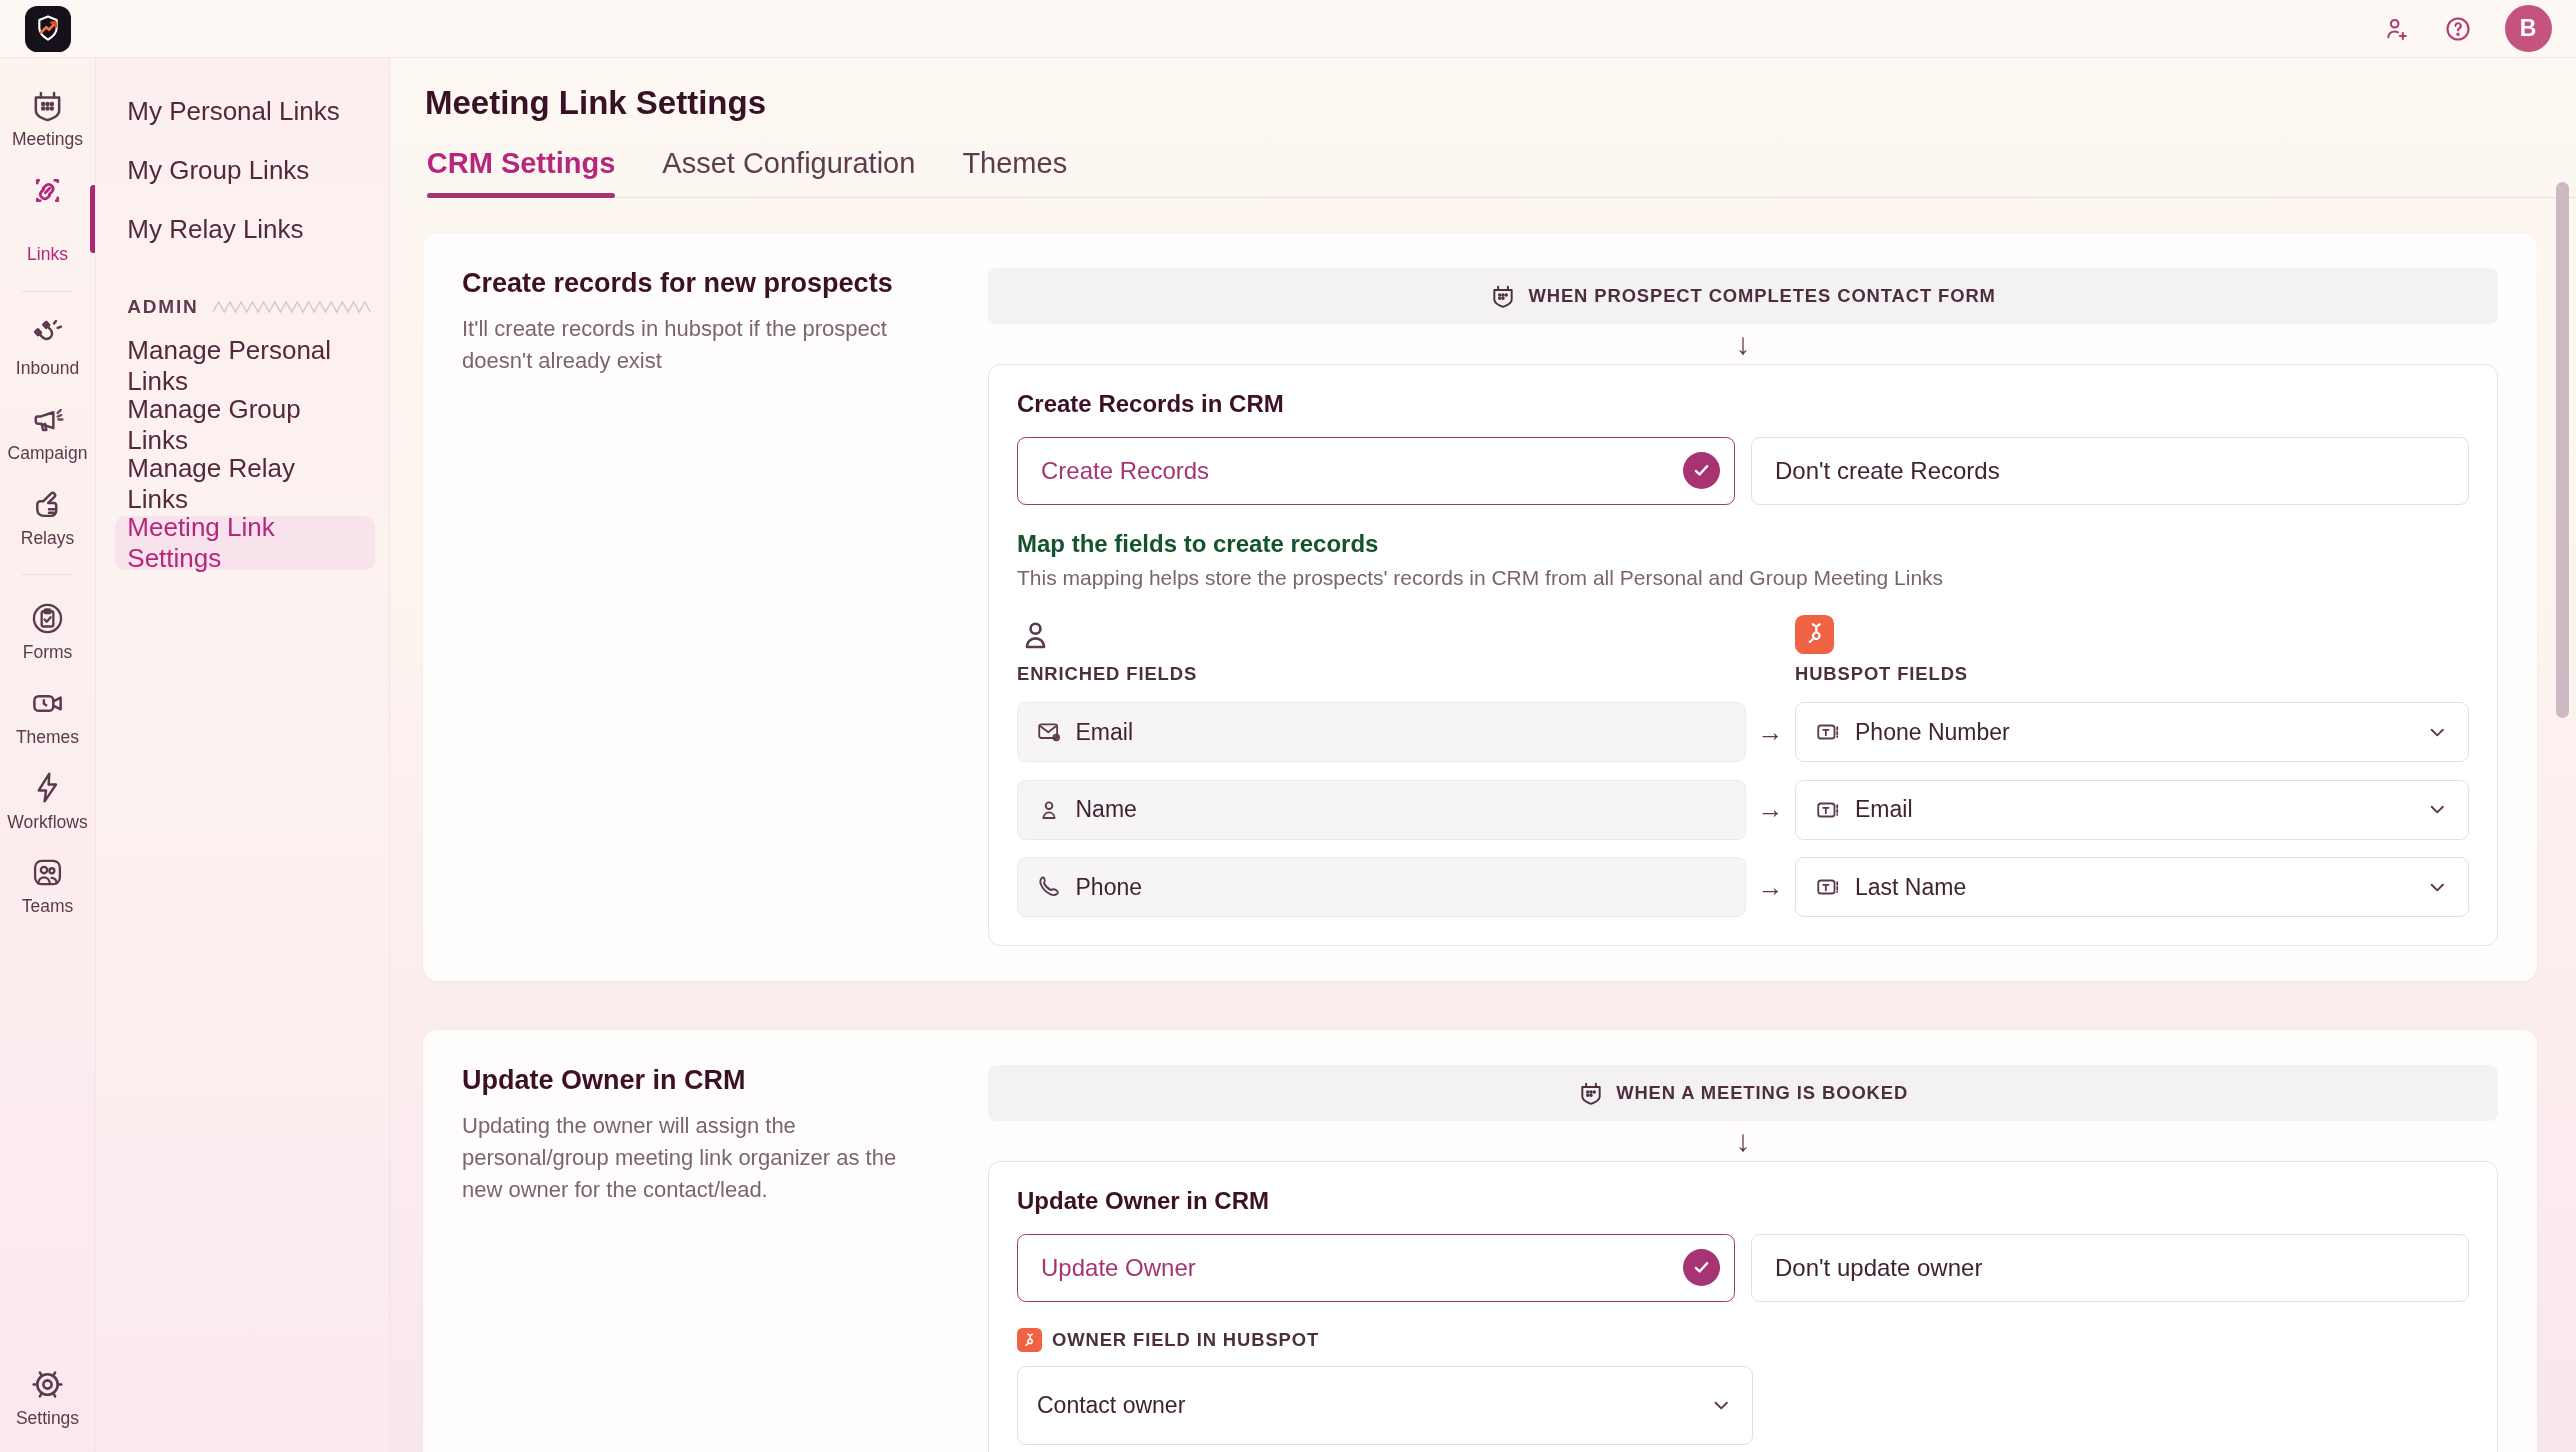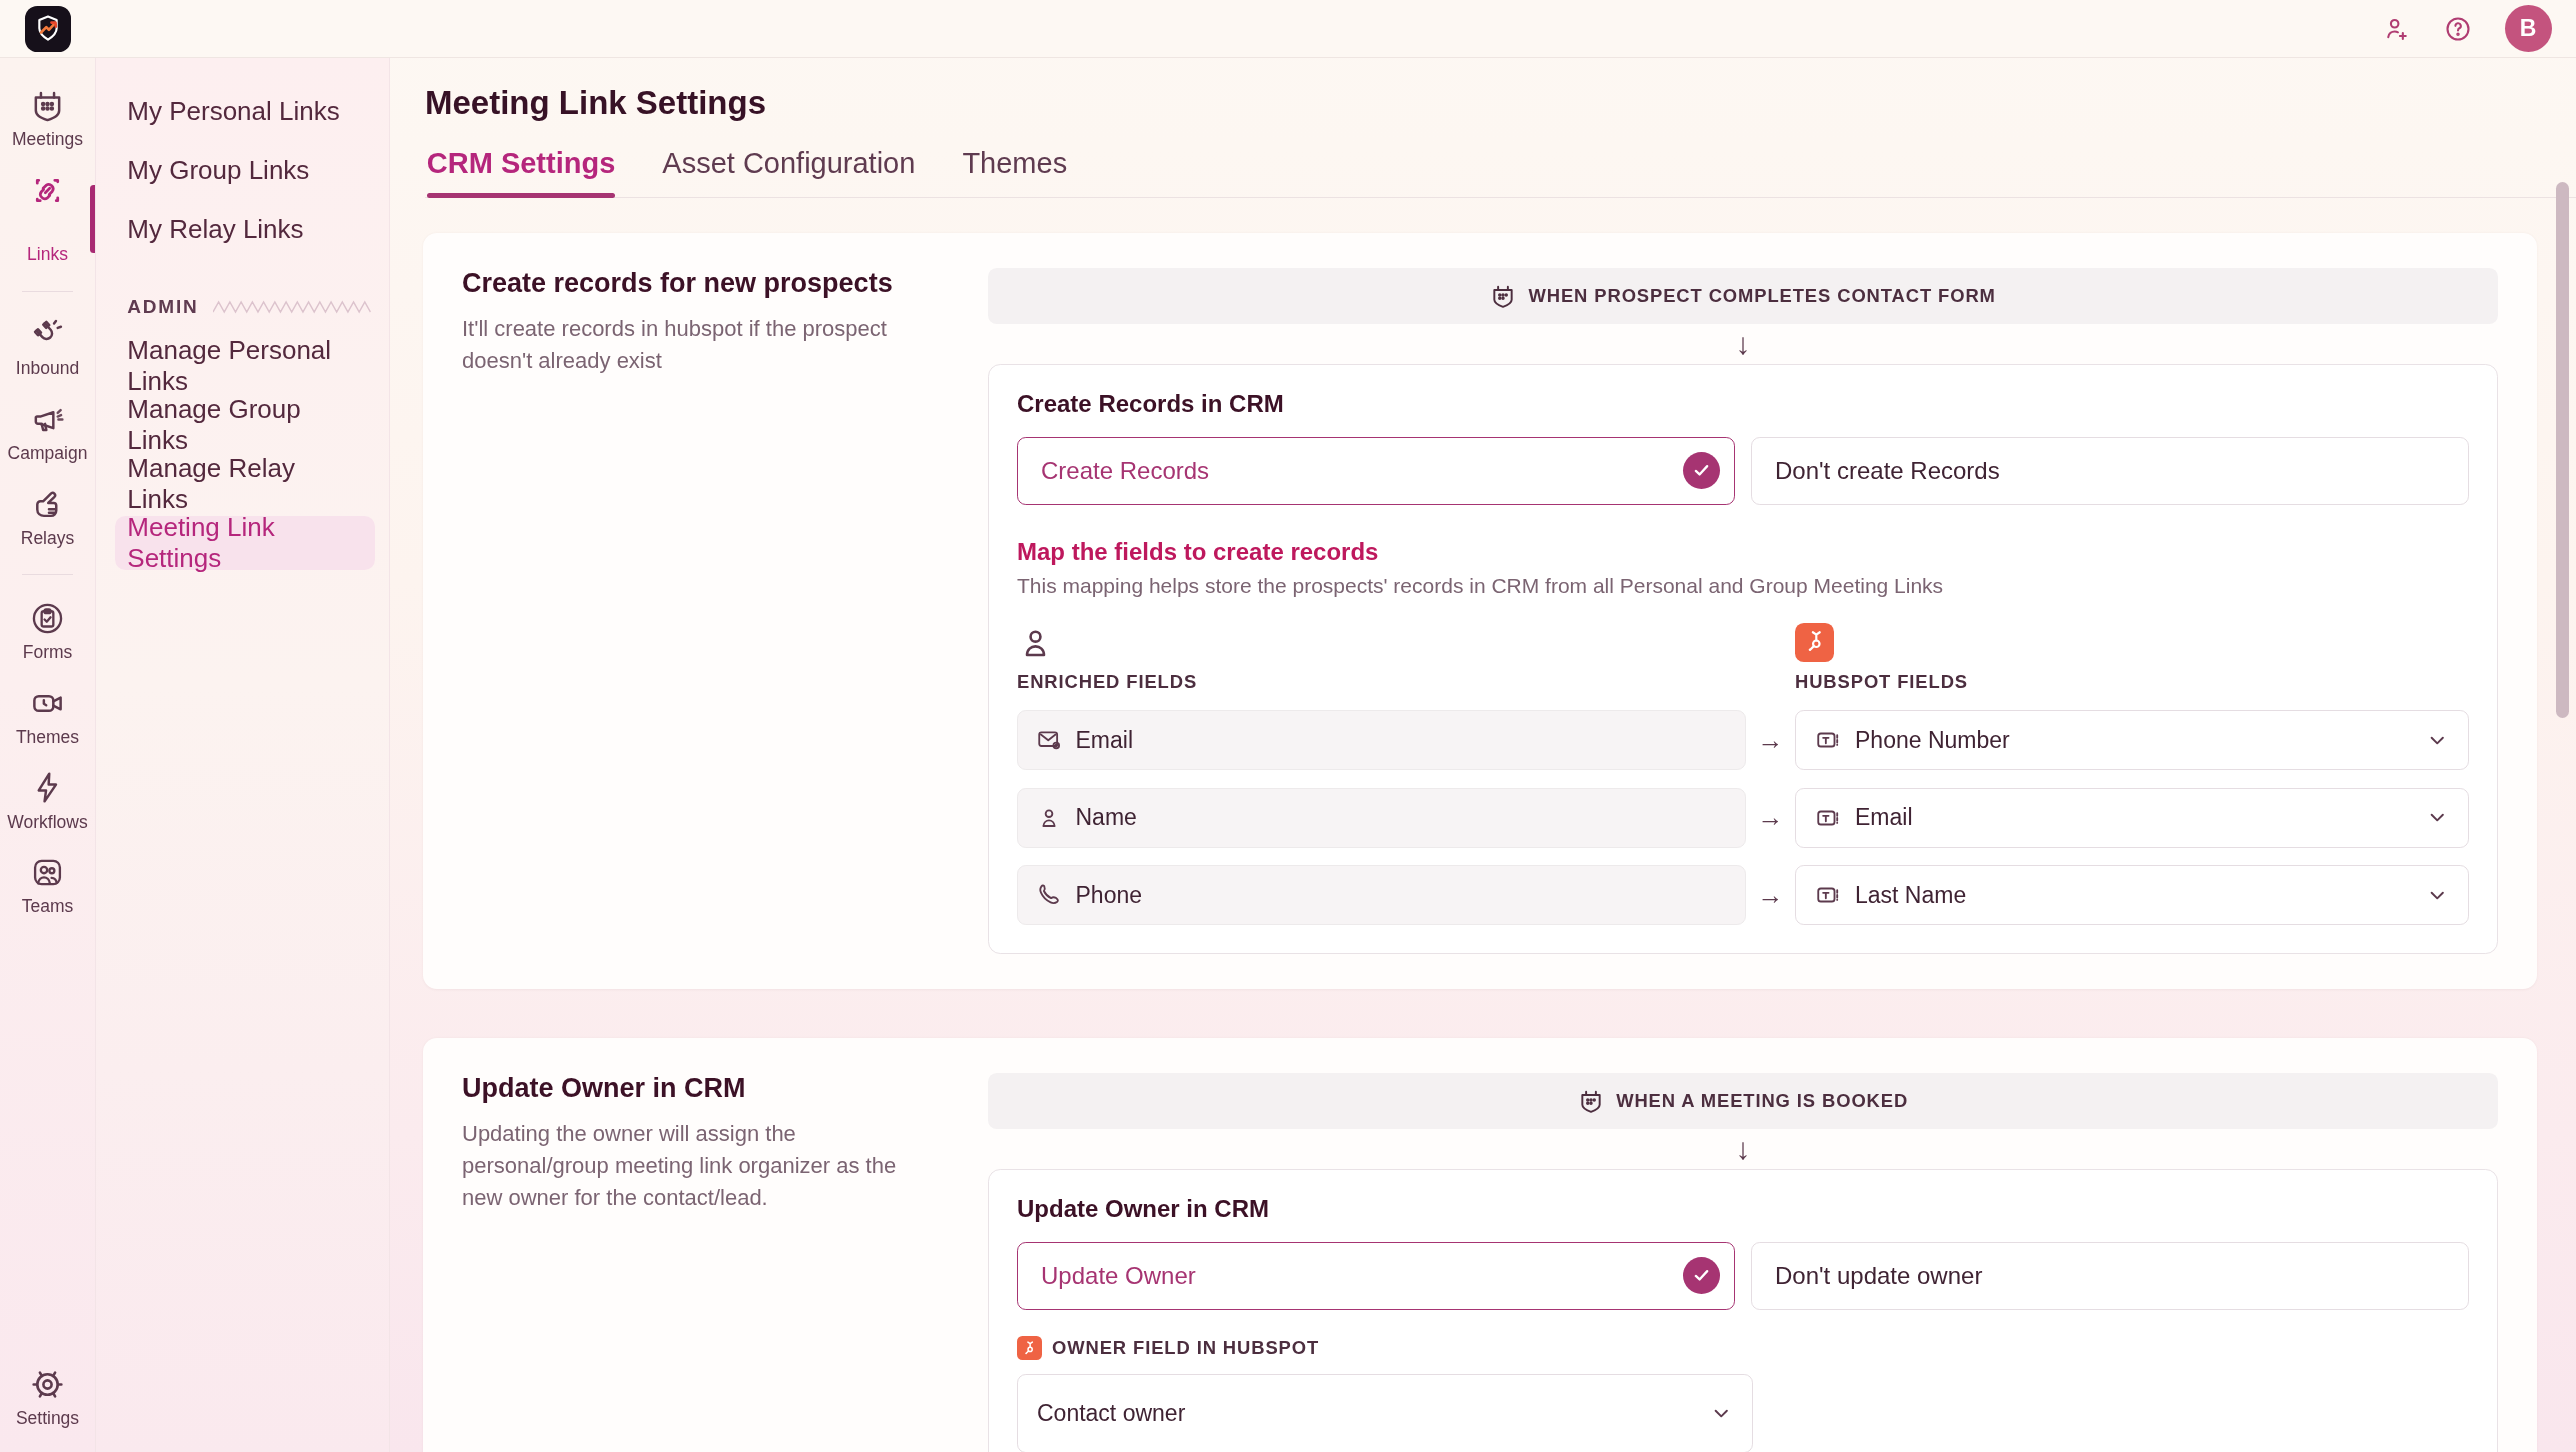--- a/index.html
+++ b/index.html
@@ -75,21 +75,21 @@
 
   .opt-row { display:grid; grid-template-columns:1fr 1fr; gap:16px; margin-top:19px; }
   .opt { height:68px; border-radius:8.8px; background:#fff; display:flex; align-items:center;
     padding:0 14px 0 23px; font-size:24px; cursor:pointer; }
   .opt.selected { border:1.8px solid #a63472; color:#a63472; justify-content:space-between; }
   .opt.plain { border:0.9px solid #e5dde2; color:#3f2333; }
   .check-circle { width:37px; height:37px; border-radius:50%; background:#a63472;
     display:flex; align-items:center; justify-content:center; }
   .check-circle svg { width:21px; height:21px; }
 
-  .map-title { margin-top:33px; font-size:24px; font-weight:700; color:#be185d; }
+  .map-title { margin-top:25px; font-size:24px; font-weight:700; color:#14532d; }
   .map-desc { margin-top:8.8px; font-size:21px; color:#7b6472; }
 
   .map-grid { display:grid; grid-template-columns:729px 49px 1fr; align-items:center; margin-top:17.5px; }
   .map-grid.headers { margin-top:24.5px; align-items:end; }
   .col-head { display:flex; flex-direction:column; gap:8.8px; }
   .col-head .chlbl { font-size:18.4px; font-weight:700; letter-spacing:0.9px; color:#4c2e3f; }
   .person-ico { width:37px; height:37px; color:#5c3a4d; }
   .hs-tile { width:39px; height:39px; background:#ef6344; border-radius:8.8px;
     display:flex; align-items:center; justify-content:center; }
   .hs-tile svg { width:26px; height:26px; }

